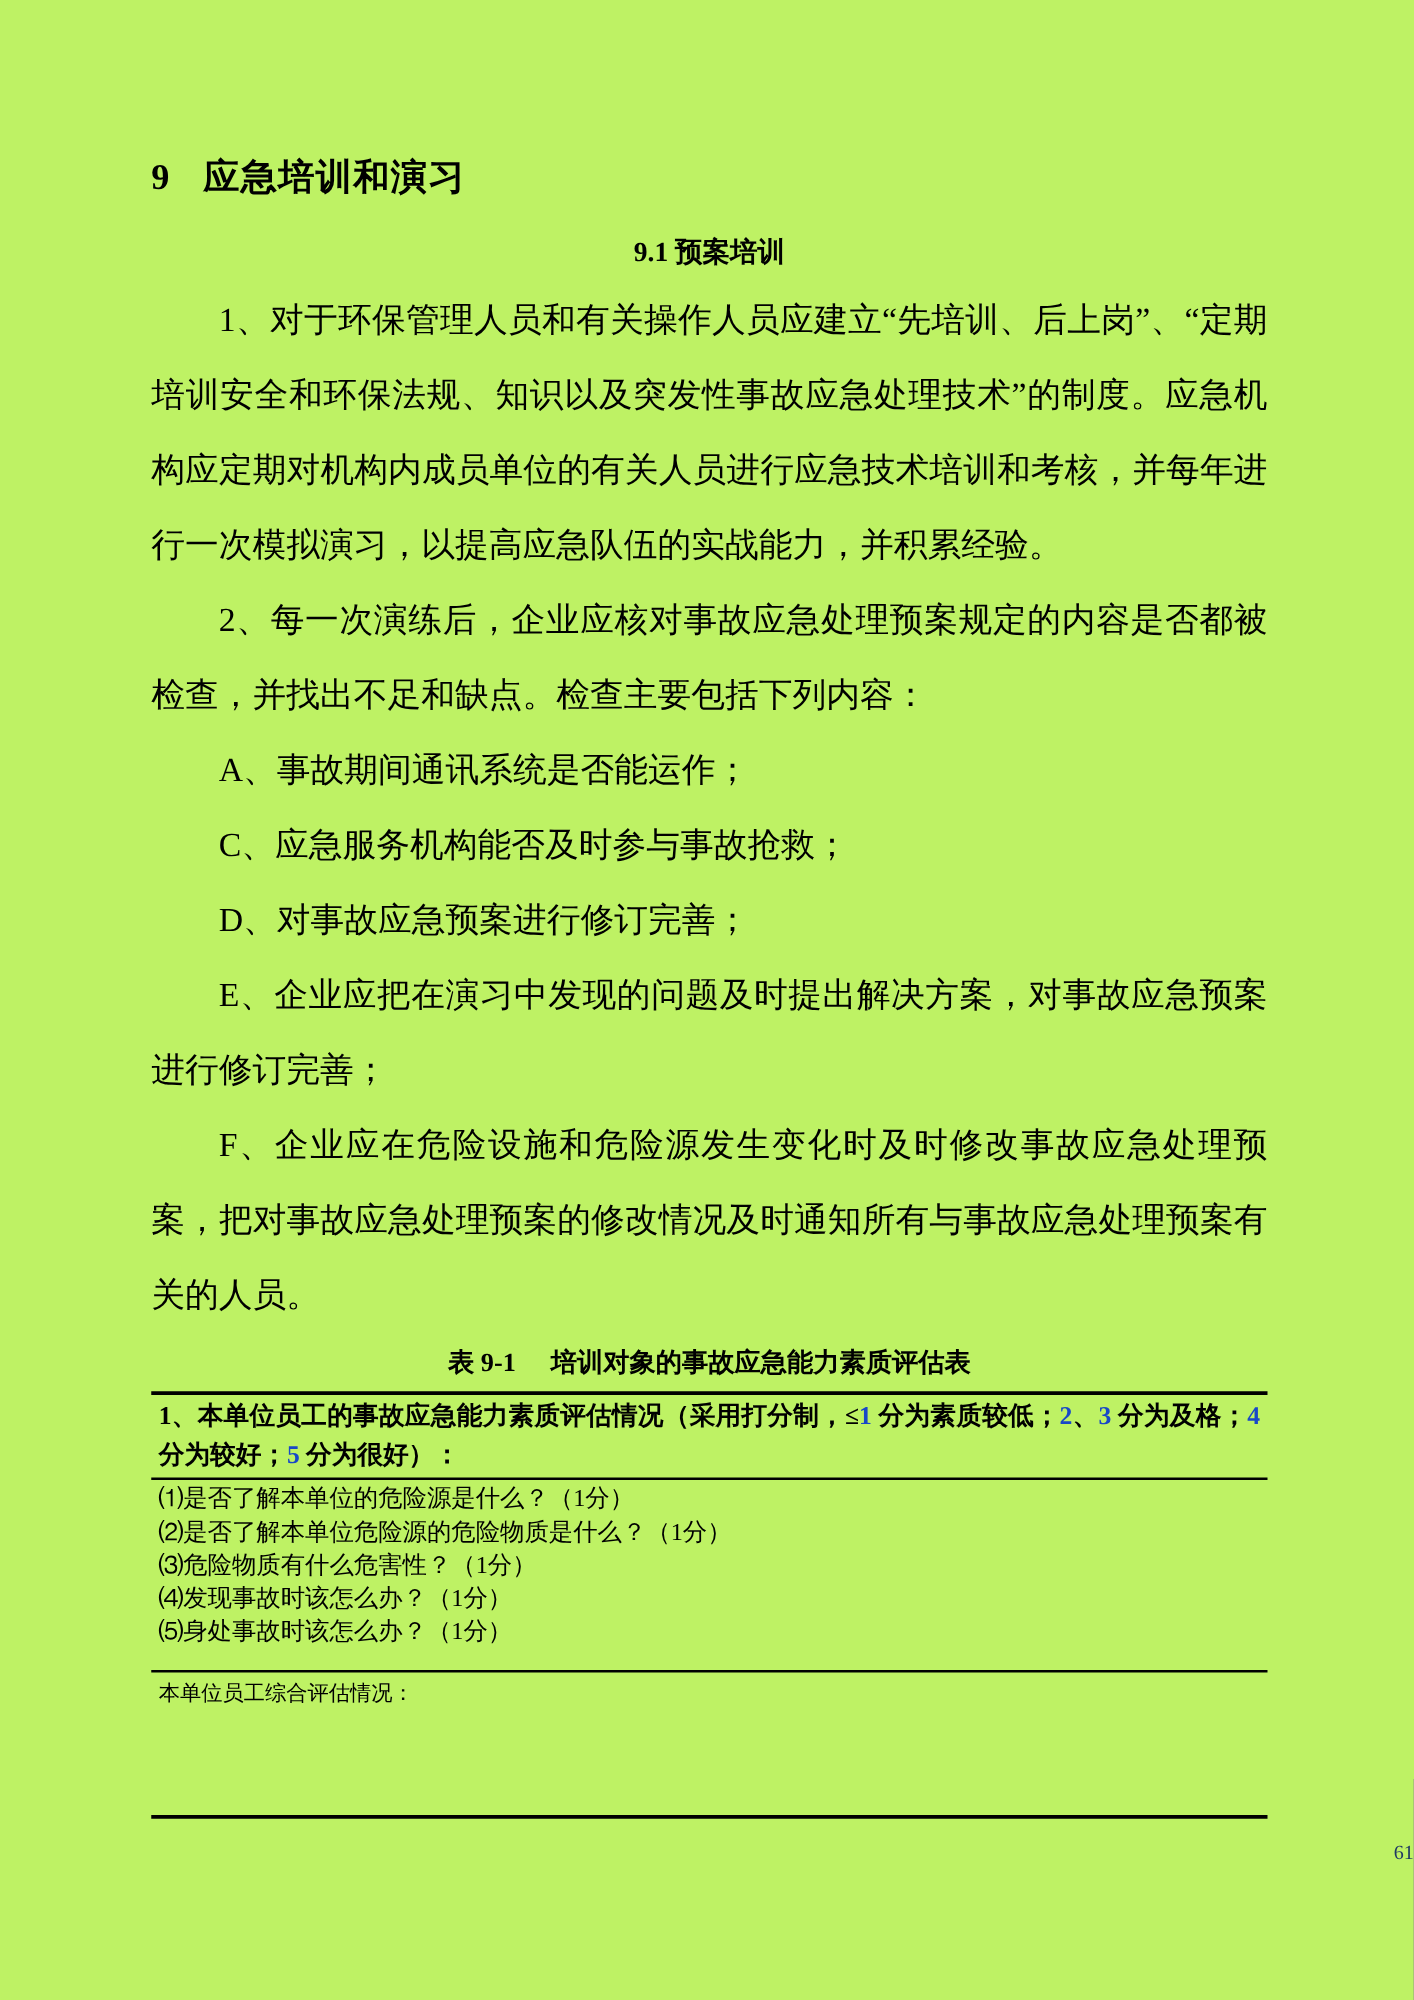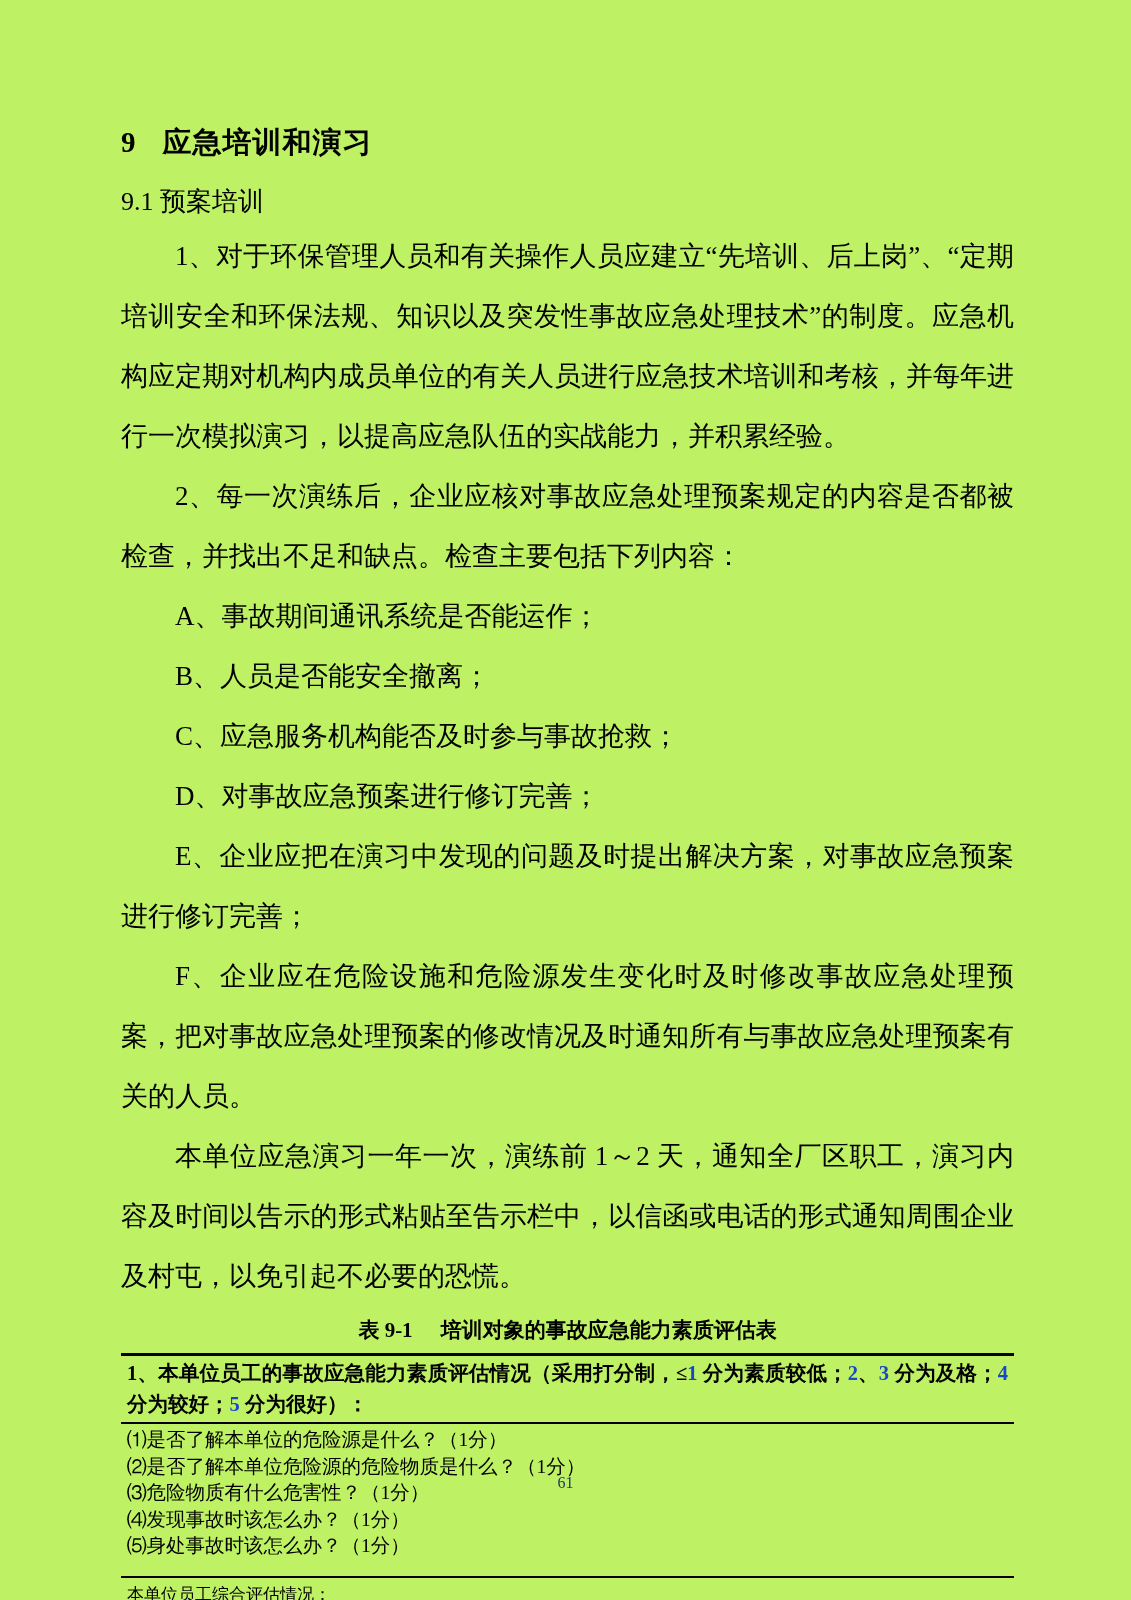--- a/index.html
+++ b/index.html
@@ -19,24 +19,25 @@
   }
   .h1{
     font-size:29px;
     font-weight:bold;
     line-height:40px;
     margin:0 0 24px 0;
     letter-spacing:1px;
   }
   .h1 .sec-no{margin-right:26px;}
   .h2{
-    font-size:26px;
-    font-weight:normal;
+    font-size:22px;
+    font-weight:bold;
     line-height:32px;
     margin:0 0 8px 0;
+    text-align:center;
   }
   .para{
     font-size:27px;
     line-height:60px;
     text-align:justify;
     text-indent:2em;
     margin:0;
   }
   .tbl-caption{
     font-size:21px;
@@ -76,46 +77,44 @@
     line-height:26px;
     height:108px;
     padding-top:4px;
   }
   .q-line{white-space:nowrap;}
   .num-blue{color:var(--accent,#1848c8);}
   .page-number{
     position:absolute;
     left:0;right:0;
     top:1474px;
-    text-align:center;
+    text-align:right;
     font-size:16px;
     color:#1f3864;
   }
 </style>
 </head>
 <body>
 
 <div class="page">
   <div class="content">
 
     <h1 class="h1">
       <span class="sec-no">9</span><span>应急培训和演习</span>
     </h1>
 
     <h2 class="h2">9.1 预案培训</h2>
 
     <p class="para">1、对于环保管理人员和有关操作人员应建立“先培训、后上岗”、“定期培训安全和环保法规、知识以及突发性事故应急处理技术”的制度。应急机构应定期对机构内成员单位的有关人员进行应急技术培训和考核，并每年进行一次模拟演习，以提高应急队伍的实战能力，并积累经验。</p>
     <p class="para">2、每一次演练后，企业应核对事故应急处理预案规定的内容是否都被检查，并找出不足和缺点。检查主要包括下列内容：</p>
     <p class="para">A、事故期间通讯系统是否能运作；</p>
-    <p class="para">B、人员是否能安全撤离；</p>
     <p class="para">C、应急服务机构能否及时参与事故抢救；</p>
     <p class="para">D、对事故应急预案进行修订完善；</p>
     <p class="para">E、企业应把在演习中发现的问题及时提出解决方案，对事故应急预案进行修订完善；</p>
     <p class="para">F、企业应在危险设施和危险源发生变化时及时修改事故应急处理预案，把对事故应急处理预案的修改情况及时通知所有与事故应急处理预案有关的人员。</p>
-    <p class="para">本单位应急演习一年一次，演练前 1～2 天，通知全厂区职工，演习内容及时间以告示的形式粘贴至告示栏中，以信函或电话的形式通知周围企业及村屯，以免引起不必要的恐慌。</p>
 
     <div class="tbl-caption">
       <span class="cap-label">表 9-1</span><span>培训对象的事故应急能力素质评估表</span>
     </div>
 
     <table class="eval-table">
       <tbody>
         <tr class="row-header">
           <td>
             <span>1、本单位员工的事故应急能力素质评估情况（采用打分制，≤</span><span class="num-blue">1</span><span> 分为素质较低；</span><span class="num-blue">2</span><span>、</span><span class="num-blue">3</span><span> 分为及格；</span><span class="num-blue">4</span><span> 分为较好；</span><span class="num-blue">5</span><span> 分为很好）：</span>

